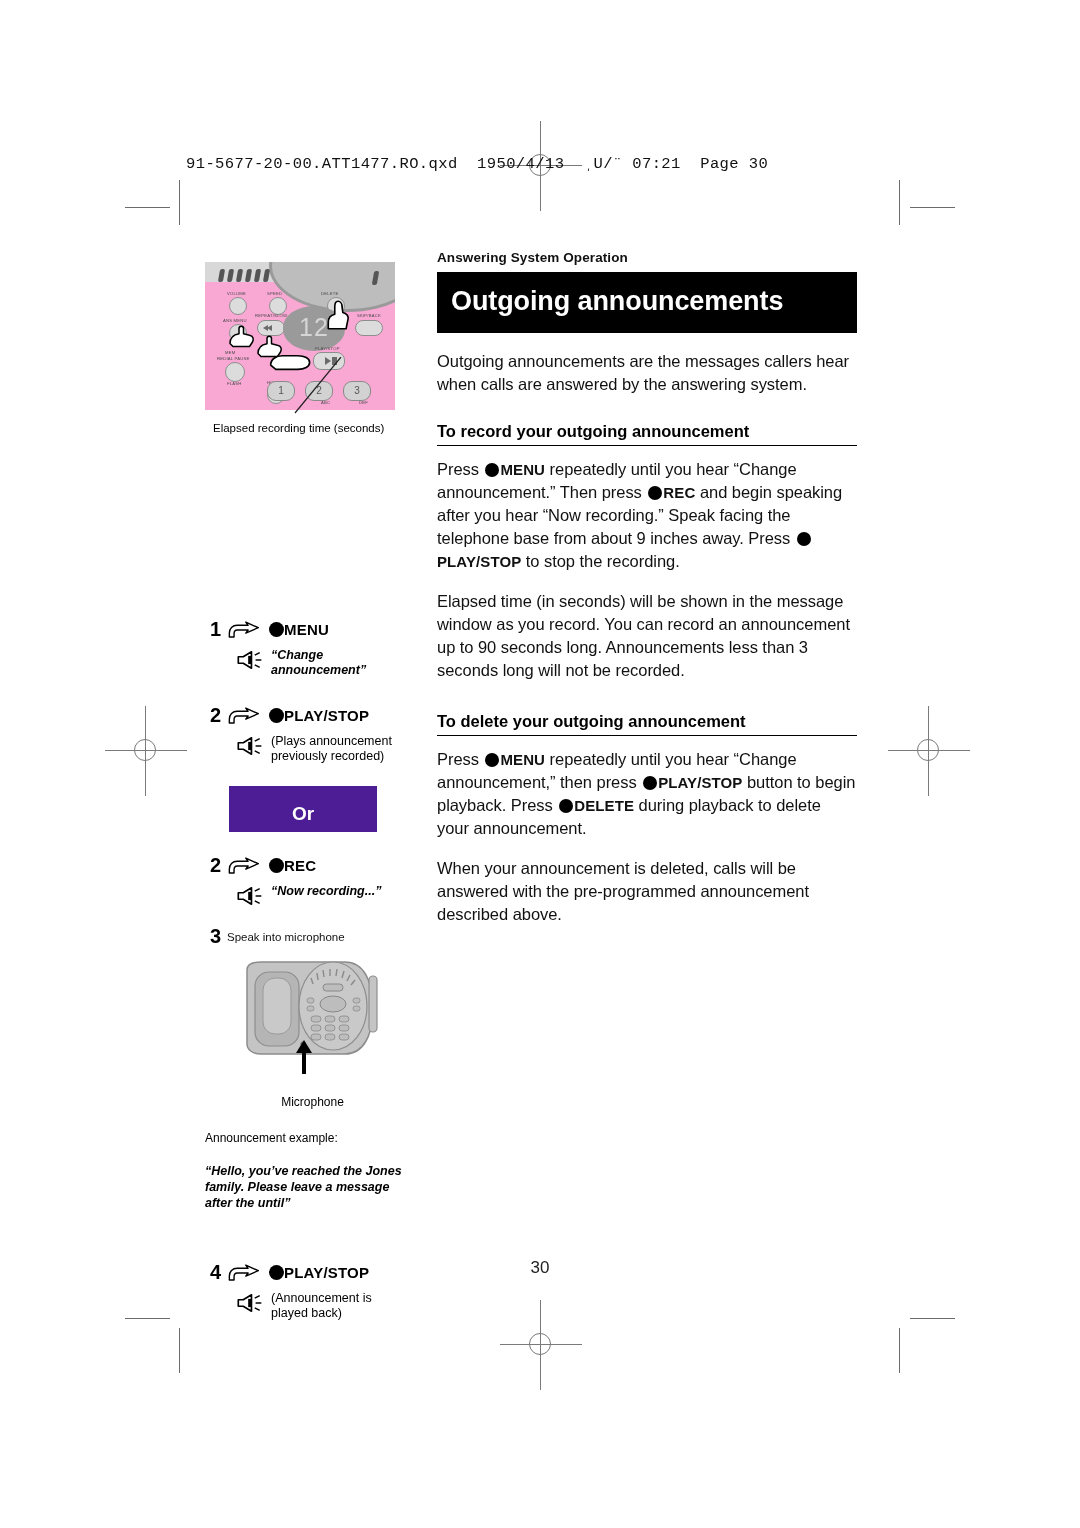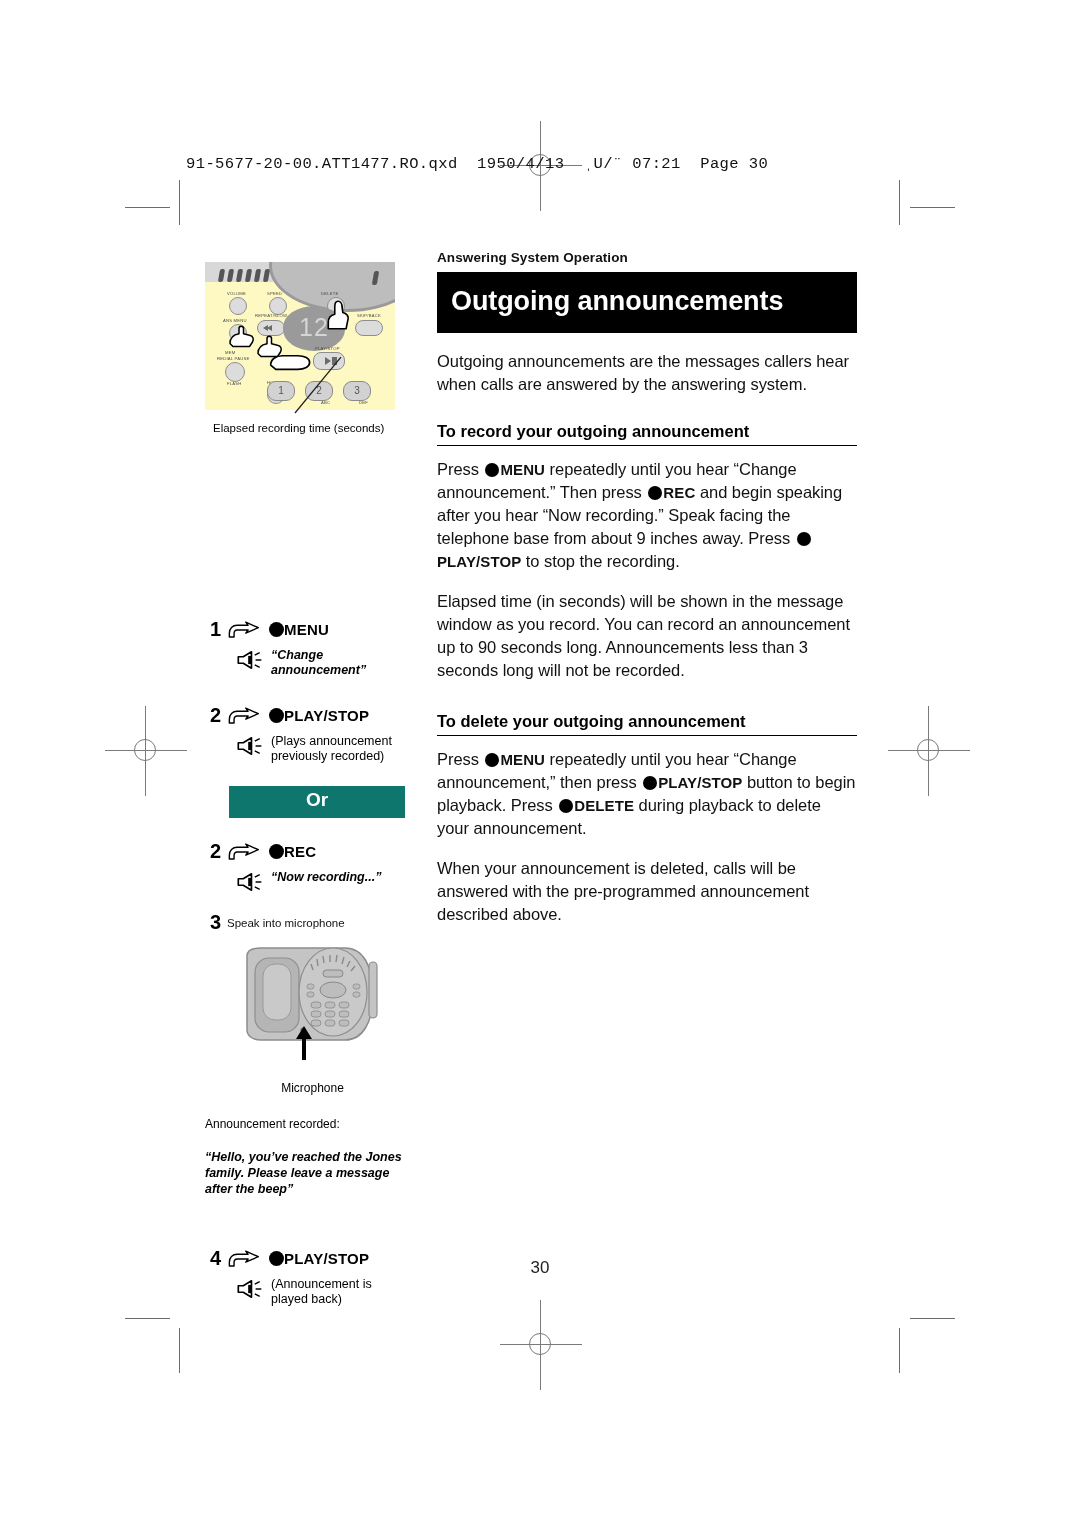--- a/index.html
+++ b/index.html
@@ -15,21 +15,21 @@
   .reg .hl{position:absolute;top:22px;left:-18px;width:82px;height:1px;background:#7a7a7a;}
 
   
   .filehdr{position:absolute;left:186px;top:155px;width:700px;
            font-family:"Liberation Mono",monospace;font-size:15.5px;
            letter-spacing:.4px;color:#111;white-space:pre;}
 
   
   .leftcol{position:absolute;left:205px;top:262px;width:205px;}
 
-  .basefig{width:190px;height:148px;position:relative;background:#fef9c3;
+  .basefig{width:190px;height:148px;position:relative;background:#f9a8d4;
            overflow:hidden;}
   .basefig .topbar{position:absolute;left:0;top:0;width:100%;height:20px;background:#d8d8d8;}
   .basefig .slot{position:absolute;top:7px;width:5px;height:13px;background:#555;
                  border-radius:2px;transform:skewX(-10deg);}
   .basefig .arc{position:absolute;right:-30px;top:-42px;width:150px;height:86px;
                 border:3px solid #9a9a9a;border-radius:50%;background:#bdbdbd;}
   .disp{position:absolute;left:78px;top:44px;width:62px;height:45px;background:#9a9a9a;
         border-radius:50%/48%;}
   .disp span{position:absolute;left:0;right:0;top:7px;text-align:center;
              font-size:25px;color:#d5d5d5;font-family:"Liberation Sans",sans-serif;
@@ -51,22 +51,22 @@
   .step{display:flex;align-items:center;gap:6px;}
   .stepnum{font-size:20px;font-weight:bold;width:16px;text-align:right;}
   .pointhand{width:36px;height:20px;flex:none;}
   .btn-dot{display:inline-block;width:15px;height:15px;border-radius:50%;
            background:#000;vertical-align:-2px;}
   .btnlbl{font-size:15px;font-weight:bold;letter-spacing:.2px;}
   .spkrow{display:flex;align-items:flex-start;gap:8px;margin-top:7px;padding-left:30px;}
   .spkicon{width:28px;height:22px;flex:none;margin-top:1px;}
   .spktext{font-size:12.5px;line-height:15px;}
   .spktext.ital{font-style:italic;font-weight:bold;}
-  .orbar{background:#0f766e;color:#fff;font-size:19px;font-weight:bold;
-         text-align:center;padding:3px 0 7px;width:176px;margin:22px 0 0 24px;}
+  .orbar{background:#4c1d95;color:#fff;font-size:19px;font-weight:bold;
+         text-align:center;padding:17px 0 7px;width:148px;margin:22px 0 0 24px;}
 
   .phonefig{width:140px;height:105px;position:relative;margin:8px 0 0 36px;}
   .microlbl{text-align:center;font-size:12px;margin:34px 0 0 10px;}
   .annex{font-size:12px;margin-top:22px;}
   .annex-quote{font-size:12.5px;font-style:italic;font-weight:bold;line-height:16px;
                margin-top:18px;}
 
   
   .rightcol{position:absolute;left:437px;top:250px;width:420px;}
   .kicker{font-size:13.5px;font-weight:bold;color:#111;
@@ -306,22 +306,22 @@
       <circle cx="62" cy="88" r="2.6" fill="#6e6e6e"></circle>
     </svg>
     <svg width="26" height="34" viewBox="0 0 26 34" style="position:absolute;left:50px;top:84px;">
       <line x1="13" y1="34" x2="13" y2="10" stroke="#000" stroke-width="4"></line>
       <polygon points="13,0 5,13 21,13" fill="#000"></polygon>
     </svg>
   </div>
 
   <div class="microlbl">Microphone</div>
 
-  <div class="annex">Announcement recorded:</div>
-  <div class="annex-quote">“Hello, you’ve reached the Jones family. Please leave a message after the beep”</div>
+  <div class="annex">Announcement example:</div>
+  <div class="annex-quote">“Hello, you’ve reached the Jones family. Please leave a message after the until”</div>
 
   <div style="margin-top:50px;">
     <div class="step">
       <div class="stepnum">4</div>
       <svg class="pointhand" viewBox="0 0 46 24">
         <path d="M3,16 C3,10 7,6 13,6 L27,6 L24,2 L40,9 L24,16 L27,12 L13,12 C10,12 9,14 9,17 L9,21 L3,21 Z" fill="#fff" stroke="#000" stroke-width="1.8" stroke-linejoin="round"></path>
       </svg>
       <span><span class="btn-dot"></span><span class="btnlbl">PLAY/STOP</span></span>
     </div>
     <div class="spkrow">

